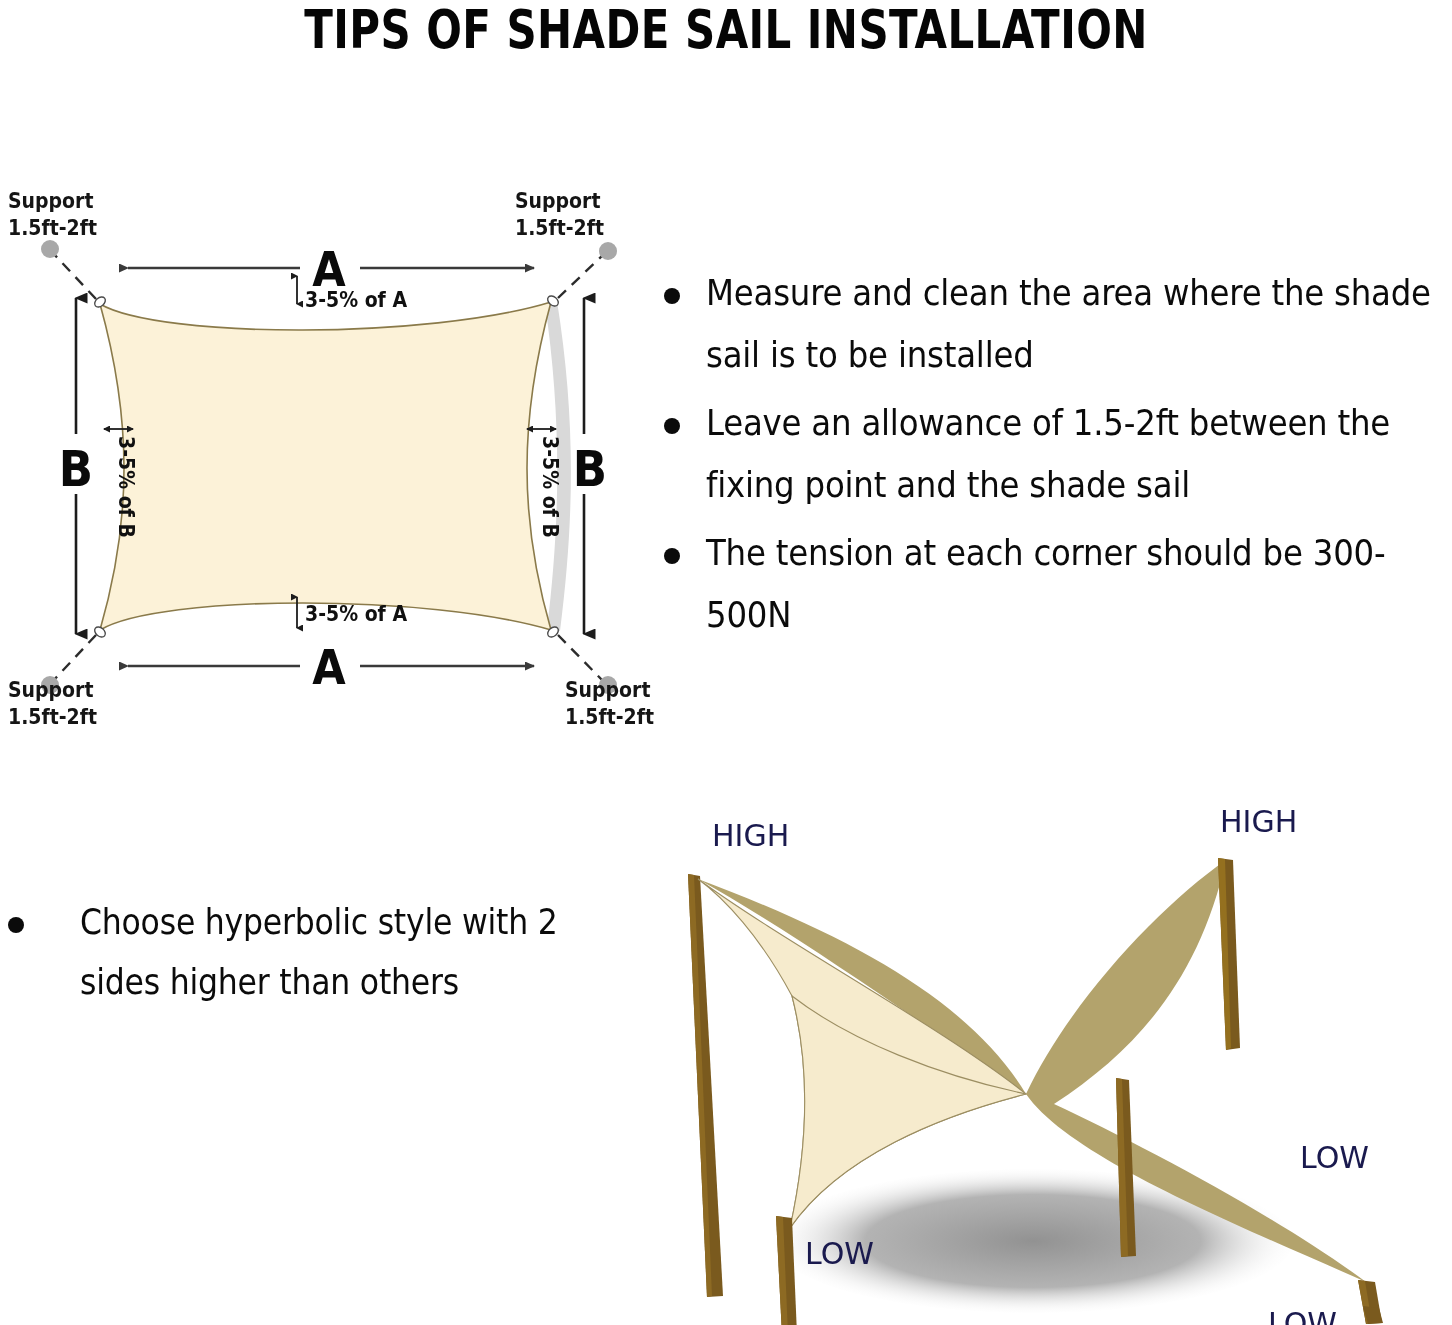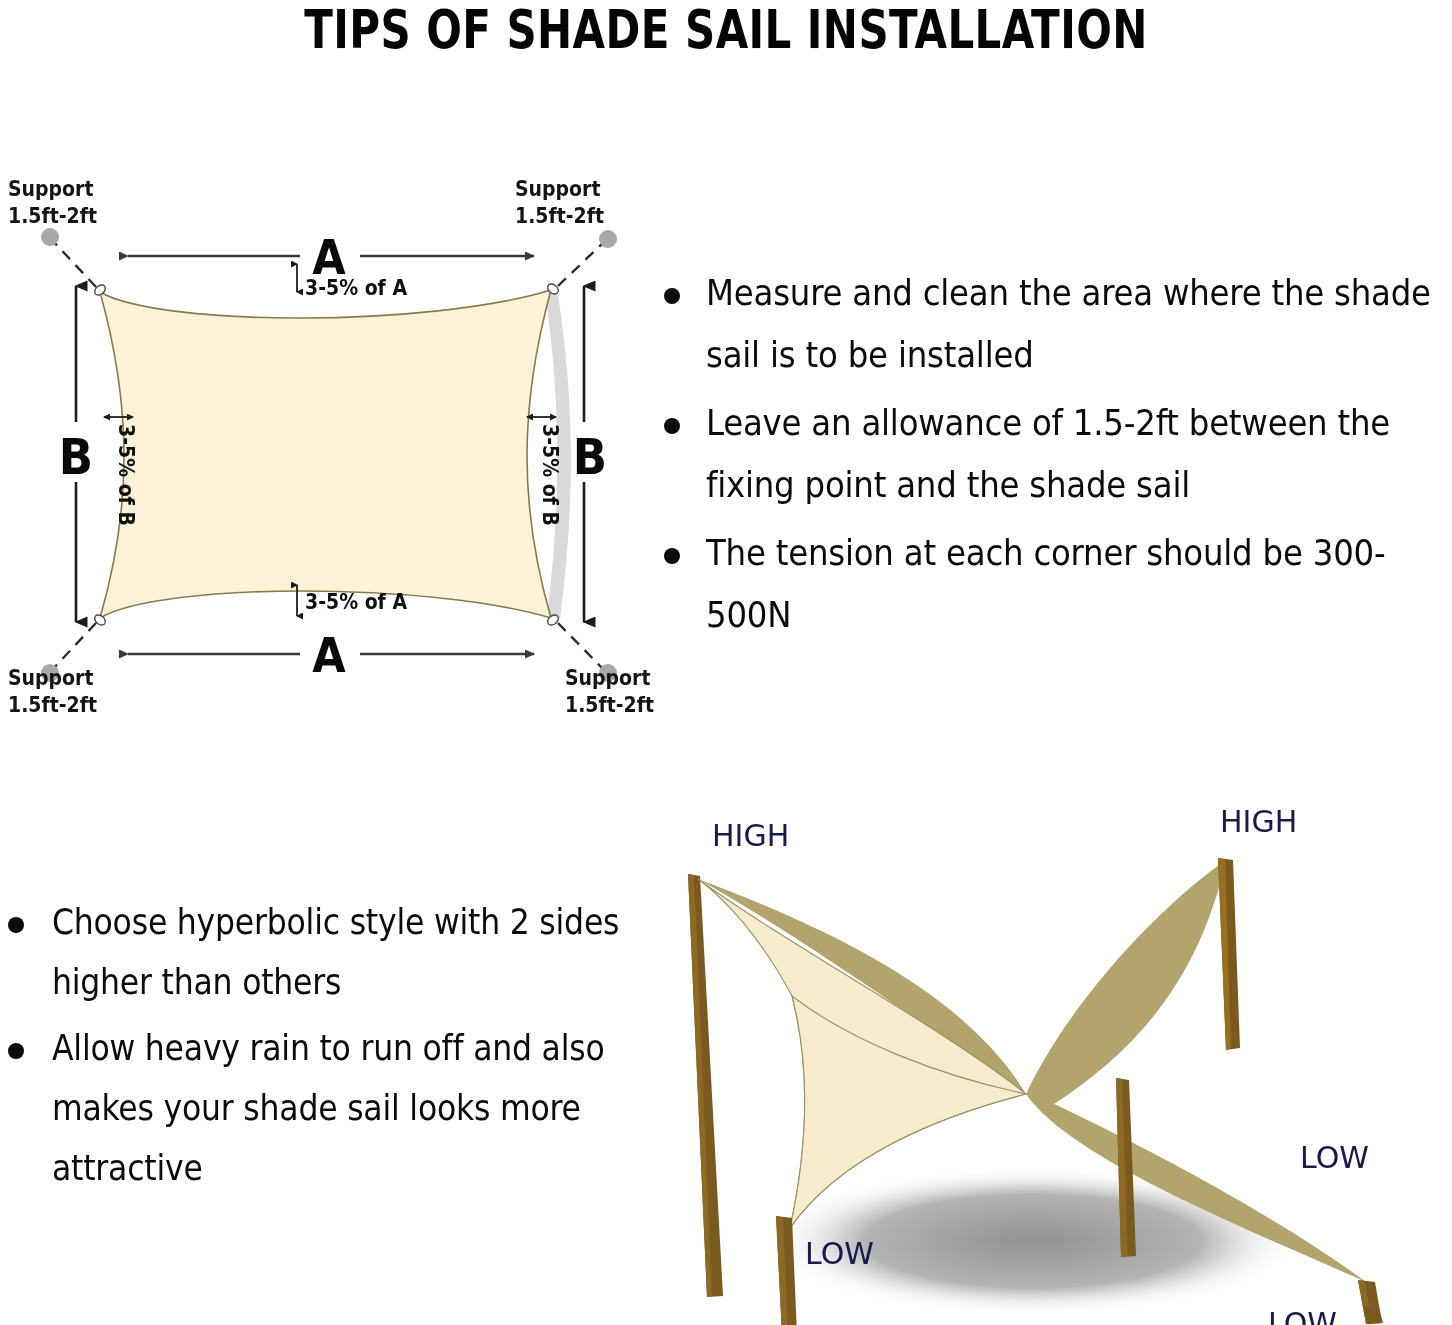--- a/index.html
+++ b/index.html
@@ -15,21 +15,21 @@
     font-size:53px;
     letter-spacing:0.5px;
     line-height:60px;
     color:#050505;
     transform:scaleX(0.88);
     transform-origin:center top;
     white-space:nowrap;
   }
 
   
-  #rect-diagram{position:absolute;left:0;top:152px;width:660px;height:580px;}
+  #rect-diagram{position:absolute;left:0;top:164px;width:660px;height:580px;}
   #rect-diagram svg{display:block;}
 
   #tips-list{position:absolute;left:648px;top:262px;width:806px;}
   #lower-list{position:absolute;left:0px;top:892px;width:620px;}
 
   #hyper-diagram{position:absolute;left:640px;top:786px;width:776px;height:539px;}
   #hyper-diagram svg{display:block;}
 
   
   ul.bullets{list-style:none;margin:0;padding:0;}
@@ -44,21 +44,21 @@
     margin:0 0 6px 0;
     letter-spacing:-0.2px;
   }
   ul.bullets li::before{
     content:"";
     position:absolute;left:16px;top:26px;
     width:16px;height:16px;border-radius:50%;
     background:#0b0b0b;
   }
   #lower-list ul.bullets li{
-    padding-left:52px;
+    padding-left:80px;
     font-size:35px;
     line-height:60px;
   }
   #lower-list ul.bullets li::before{left:8px;top:25px;}
 </style>
 </head>
 <body>
 
 <div id="page-title">TIPS OF SHADE SAIL INSTALLATION</div>
 
@@ -188,21 +188,20 @@
   <ul class="bullets">
     <li>Measure and clean the area where the shade sail is to be installed</li>
     <li>Leave an allowance of 1.5-2ft between the fixing point and the shade sail</li>
     <li>The tension at each corner should be 300-500N</li>
   </ul>
 </div>
 
 <div id="lower-list">
   <ul class="bullets">
     <li>Choose hyperbolic style with 2 sides higher than others</li>
-    <li>Allow heavy rain to run off and also makes your shade sail looks more attractive</li>
   </ul>
 </div>
 
 <div id="hyper-diagram">
   <svg width="776" height="539" viewBox="0 0 776 539" xmlns="http://www.w3.org/2000/svg">
     <defs>
       <radialGradient id="shadowGrad" cx="50%" cy="50%" r="52%">
         <stop offset="0%" stop-color="#8c8c8c" stop-opacity="0.95"></stop>
         <stop offset="62%" stop-color="#9a9a9a" stop-opacity="0.75"></stop>
         <stop offset="100%" stop-color="#ffffff" stop-opacity="0"></stop>

